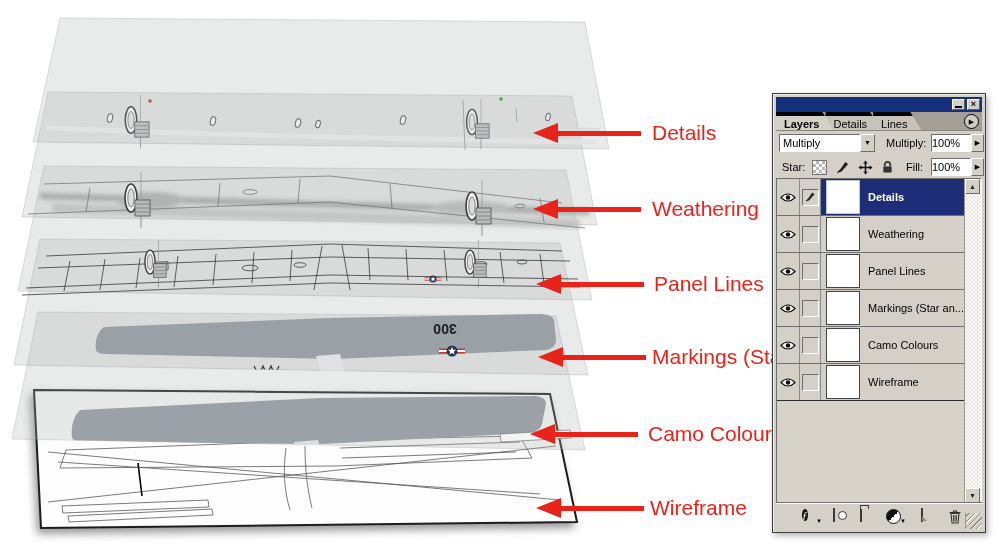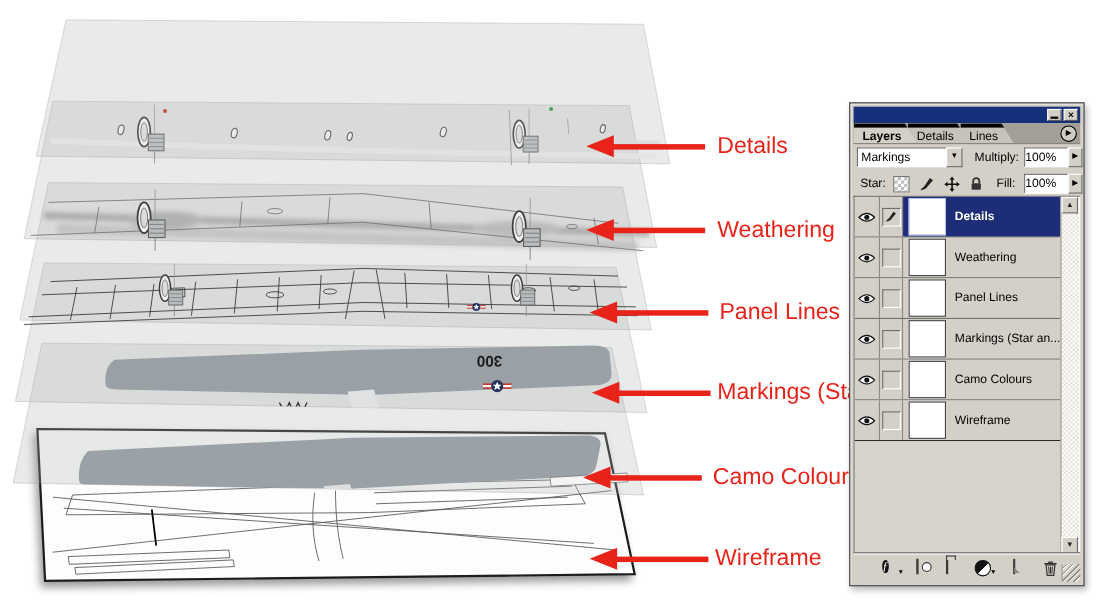--- a/index.html
+++ b/index.html
@@ -292,21 +292,21 @@
     <span class="tb-btn tb-close">×</span>
   </div>
 
   <div class="tabs">
     <span class="tab active">Layers</span><span class="tab">Details</span><span class="tab">Lines</span>
     <span class="tab-menu">▶</span>
   </div>
 
   <div class="mode-row">
     <span class="combo">
-      <span class="val sunken txt">Markings</span>
+      <span class="val sunken txt">Multiply</span>
       <span class="drop raised">▼</span>
     </span>
     <span class="fieldlbl txt" style="left:110px">Multiply:</span>
     <span class="valbox sunken txt" style="left:155px">100%</span>
     <span class="sidearrow raised" style="left:195px">▶</span>
   </div>
 
   <div class="lock-row">
     <span class="fieldlbl txt" style="left:6px">Star:</span>
     <span class="lockicons">

